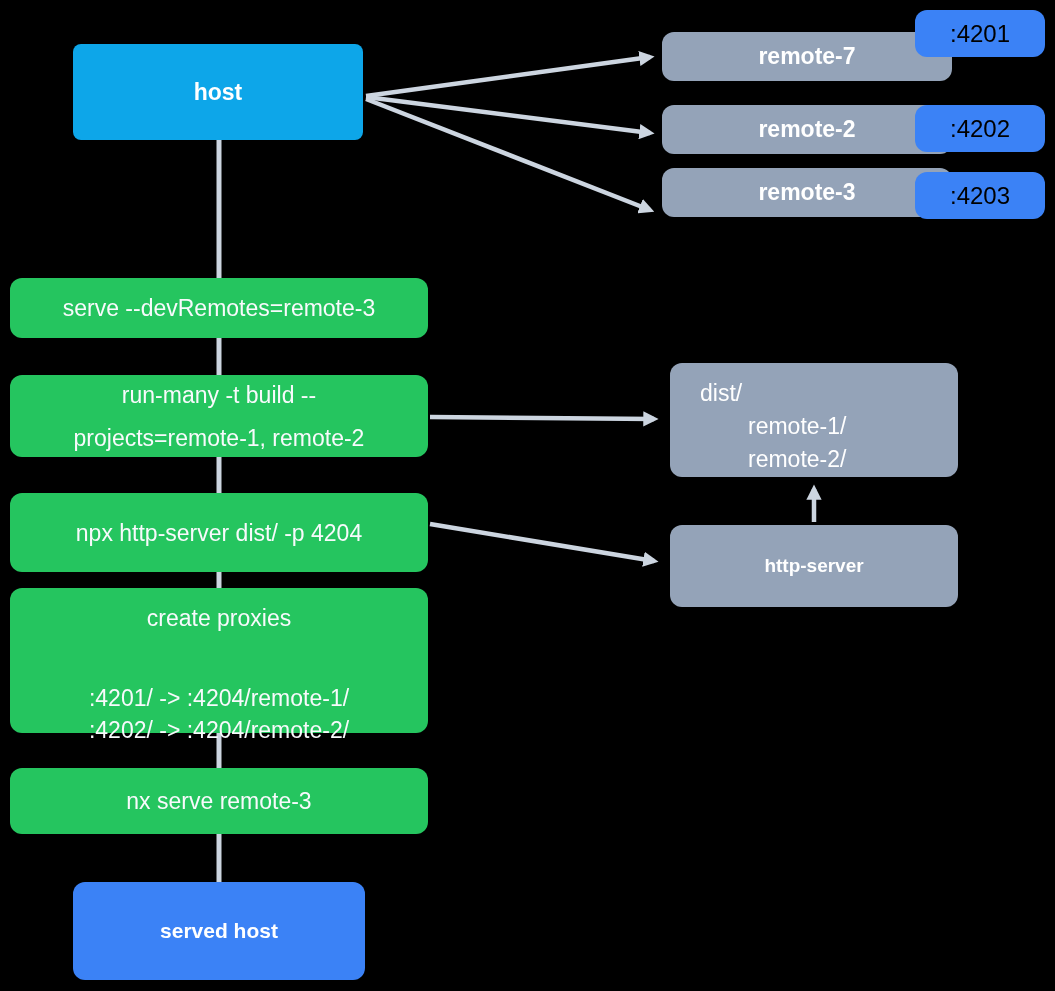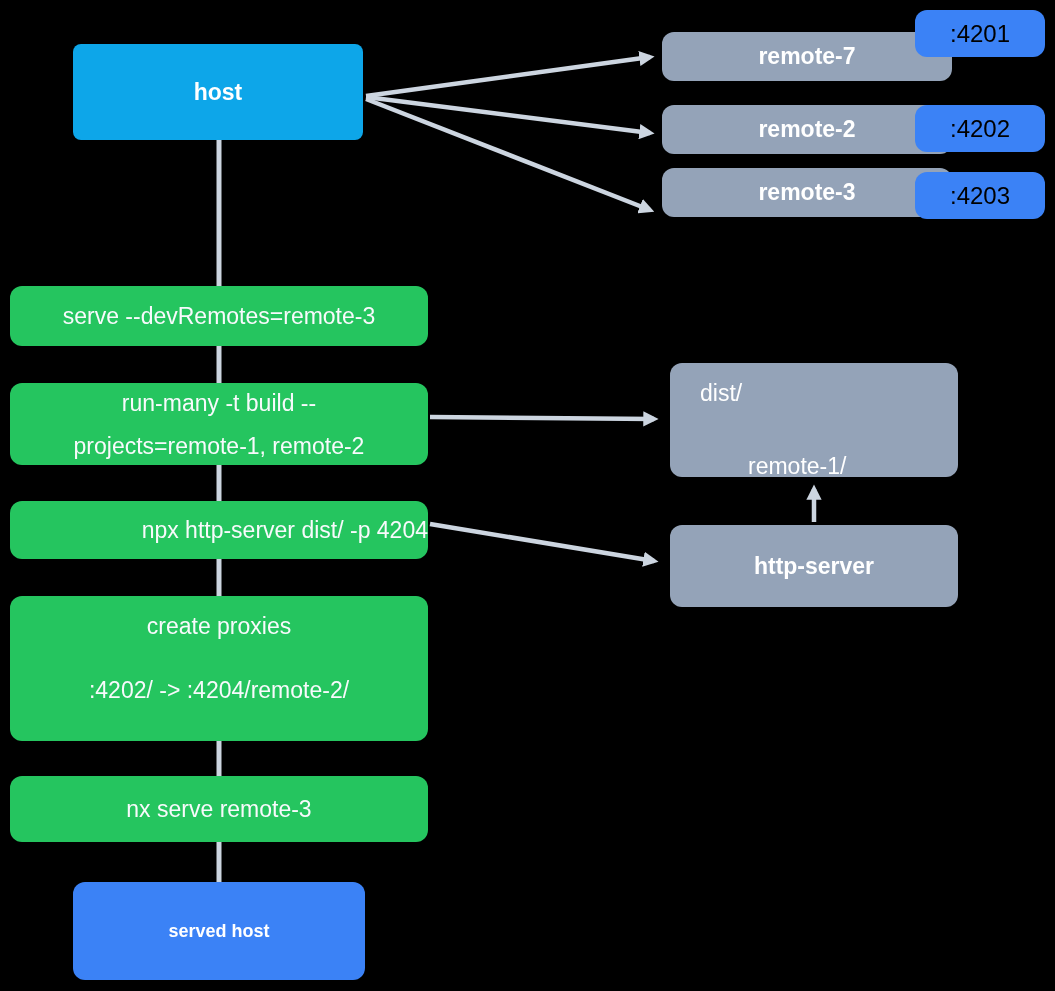--- a/index.html
+++ b/index.html
@@ -52,49 +52,47 @@
   .badge-3 { top: 172px; }
   .cmd {
     position: absolute;
     z-index: 2;
     left: 10px; width: 418px;
     background: #25c55f; border-radius: 12px;
     display: flex; flex-direction: column;
     align-items: center; justify-content: center;
     color: #f8fafc; font-size: 23px; font-weight: 400;
     line-height: 32px;
-    margin-top: 8px;
   }
   .cmd-serve   { top: 278px; height: 60px; }
   .cmd-build   { top: 375px; height: 82px; gap: 11px; }
-  .cmd-npx     { top: 493px; height: 58px; align-items: flex-end; }
-  .cmd-proxies { top: 588px; height: 145px; justify-content: flex-start; padding-top: 14px; }
+  .cmd-npx     { top: 493px; height: 79px; }
+  .cmd-proxies { top: 588px; height: 145px; justify-content: flex-start; padding-top: 14px; gap: 16px; }
   .cmd-nx      { top: 768px; height: 66px; }
   .cmd-proxies .proxy-lines { margin-top: 32px; }
   .node-served-host {
     left: 73px; top: 882px; width: 292px; height: 98px;
     background: #3b82f6; border-radius: 12px;
-    font-weight: 700; font-size: 18px;
+    font-weight: 700; font-size: 21px;
   }
   .node-dist {
     left: 670px; top: 363px; width: 288px; height: 114px;
     background: #94a3b8; border-radius: 12px;
     align-items: flex-start; justify-content: flex-start;
     flex-direction: column;
     padding: 14px 0 0 30px;
     font-size: 23px; font-weight: 400;
     line-height: 33px; text-align: left;
     display: flex;
-    gap: 40px;
   }
   .node-dist .dist-entry { padding-left: 48px; }
   .node-http-server {
     left: 670px; top: 525px; width: 288px; height: 82px;
     background: #94a3b8; border-radius: 12px;
-    font-weight: 700; font-size: 23px;
+    font-weight: 700; font-size: 19px;
   }
 </style>
 </head>
 <body>
 
 <div id="stage">
 
   <svg id="wires" width="1055" height="991" viewBox="0 0 1055 991" xmlns="http://www.w3.org/2000/svg">
     <defs>
       <marker id="arrow" viewBox="0 0 10 10" refX="7" refY="5" markerWidth="3.4" markerHeight="3.4" orient="auto-start-reverse" markerUnits="strokeWidth">
@@ -148,20 +146,21 @@
     <span>projects=remote-1, remote-2</span>
   </div>
 
   <div class="cmd cmd-npx">
     <span>npx http-server dist/ -p 4204</span>
   </div>
 
   <div class="cmd cmd-proxies">
     <span>create proxies</span>
     <div class="proxy-lines">
+      <div>:4201/ -&gt; :4204/remote-1/</div>
       <div>:4202/ -&gt; :4204/remote-2/</div>
     </div>
   </div>
 
   <div class="cmd cmd-nx">
     <span>nx serve remote-3</span>
   </div>
 
   <div class="node node-served-host">
     <span>served host</span>

